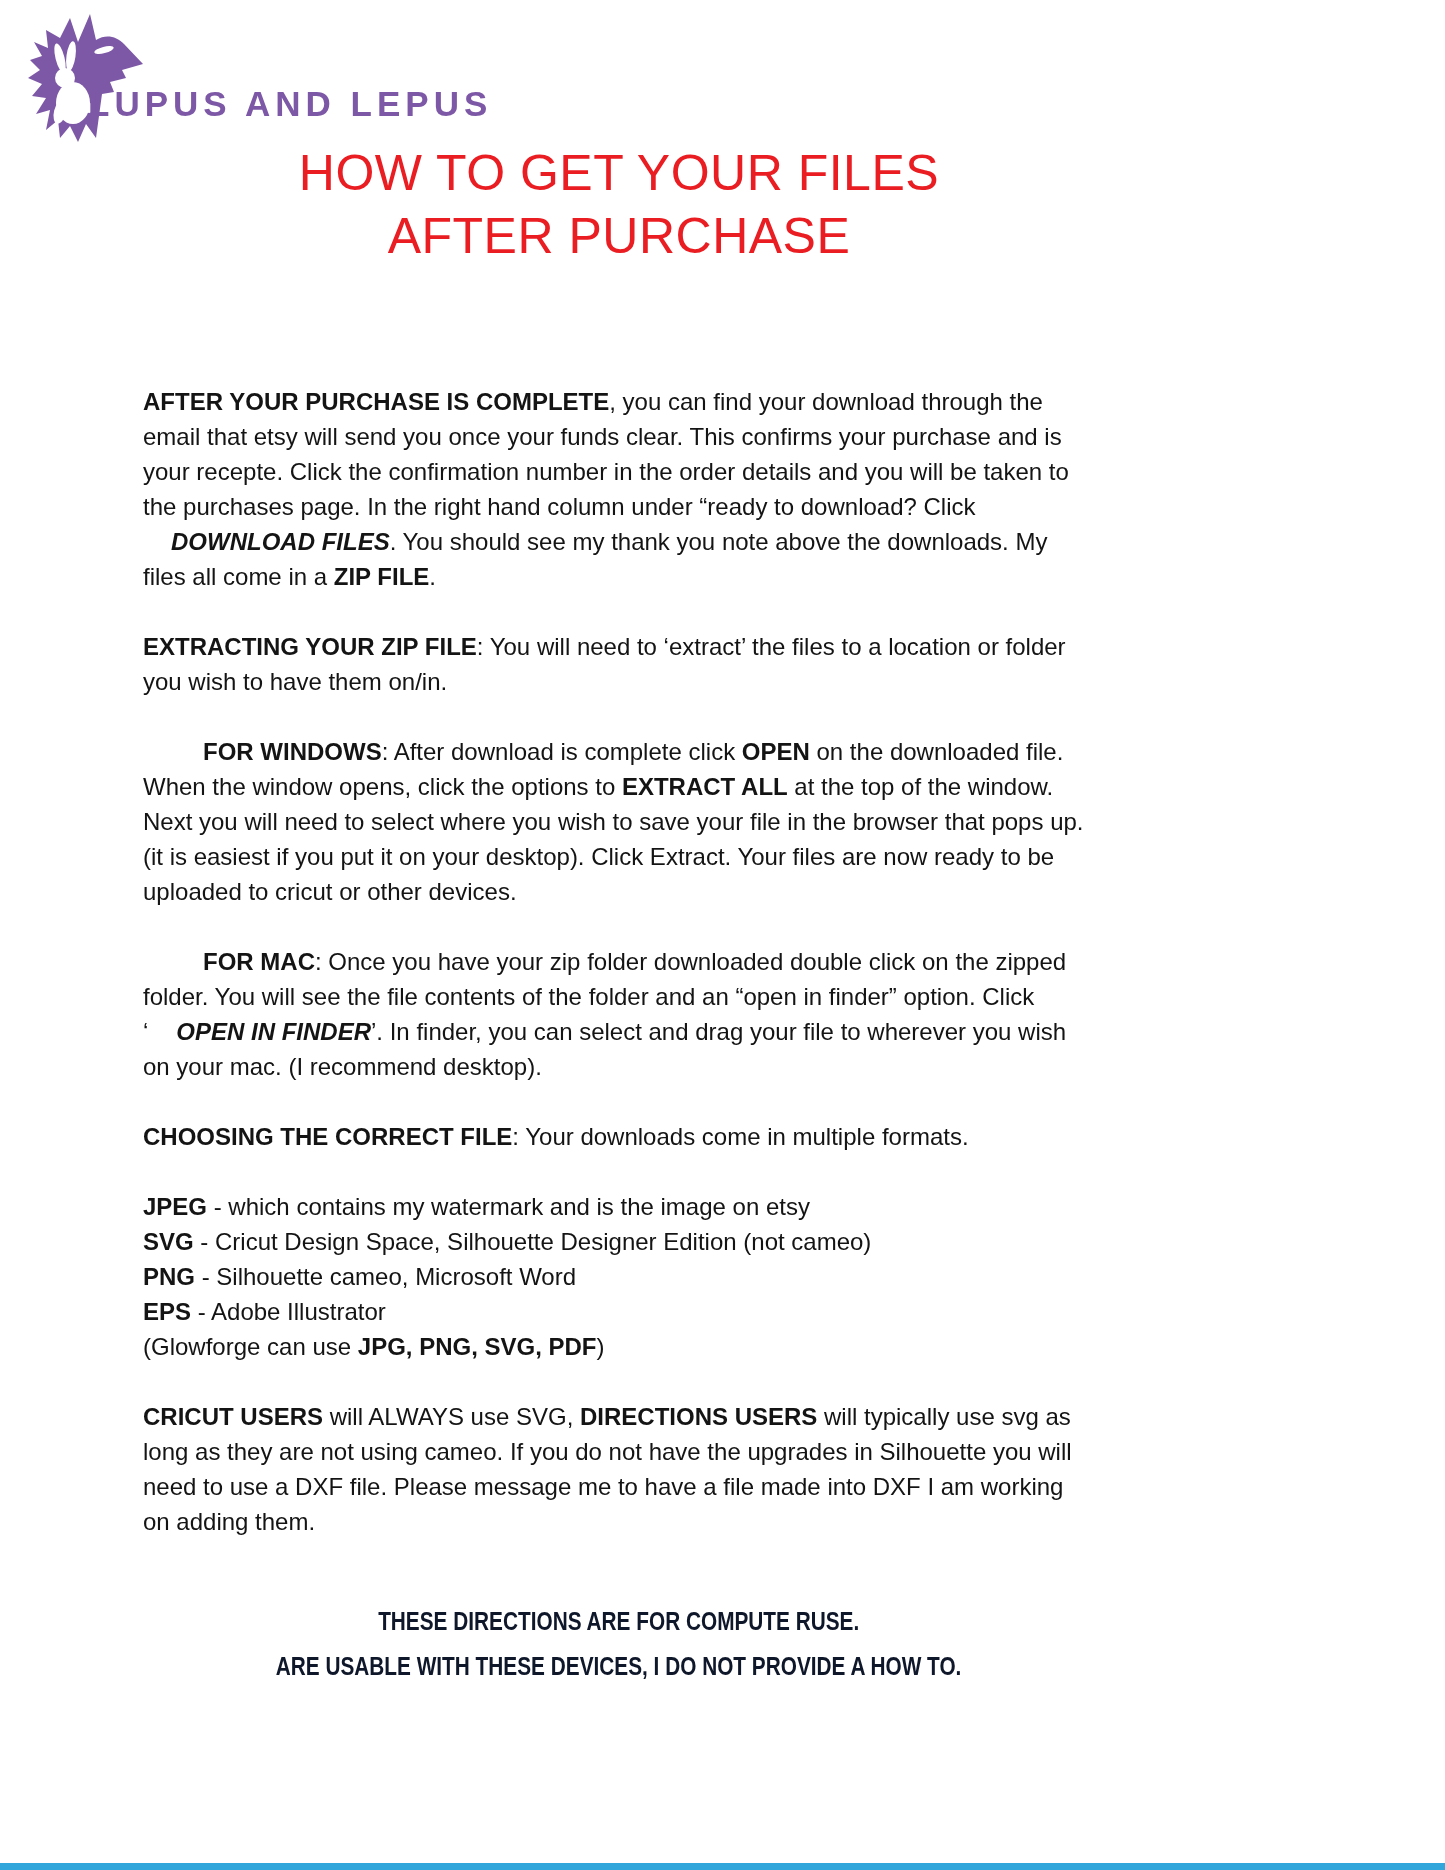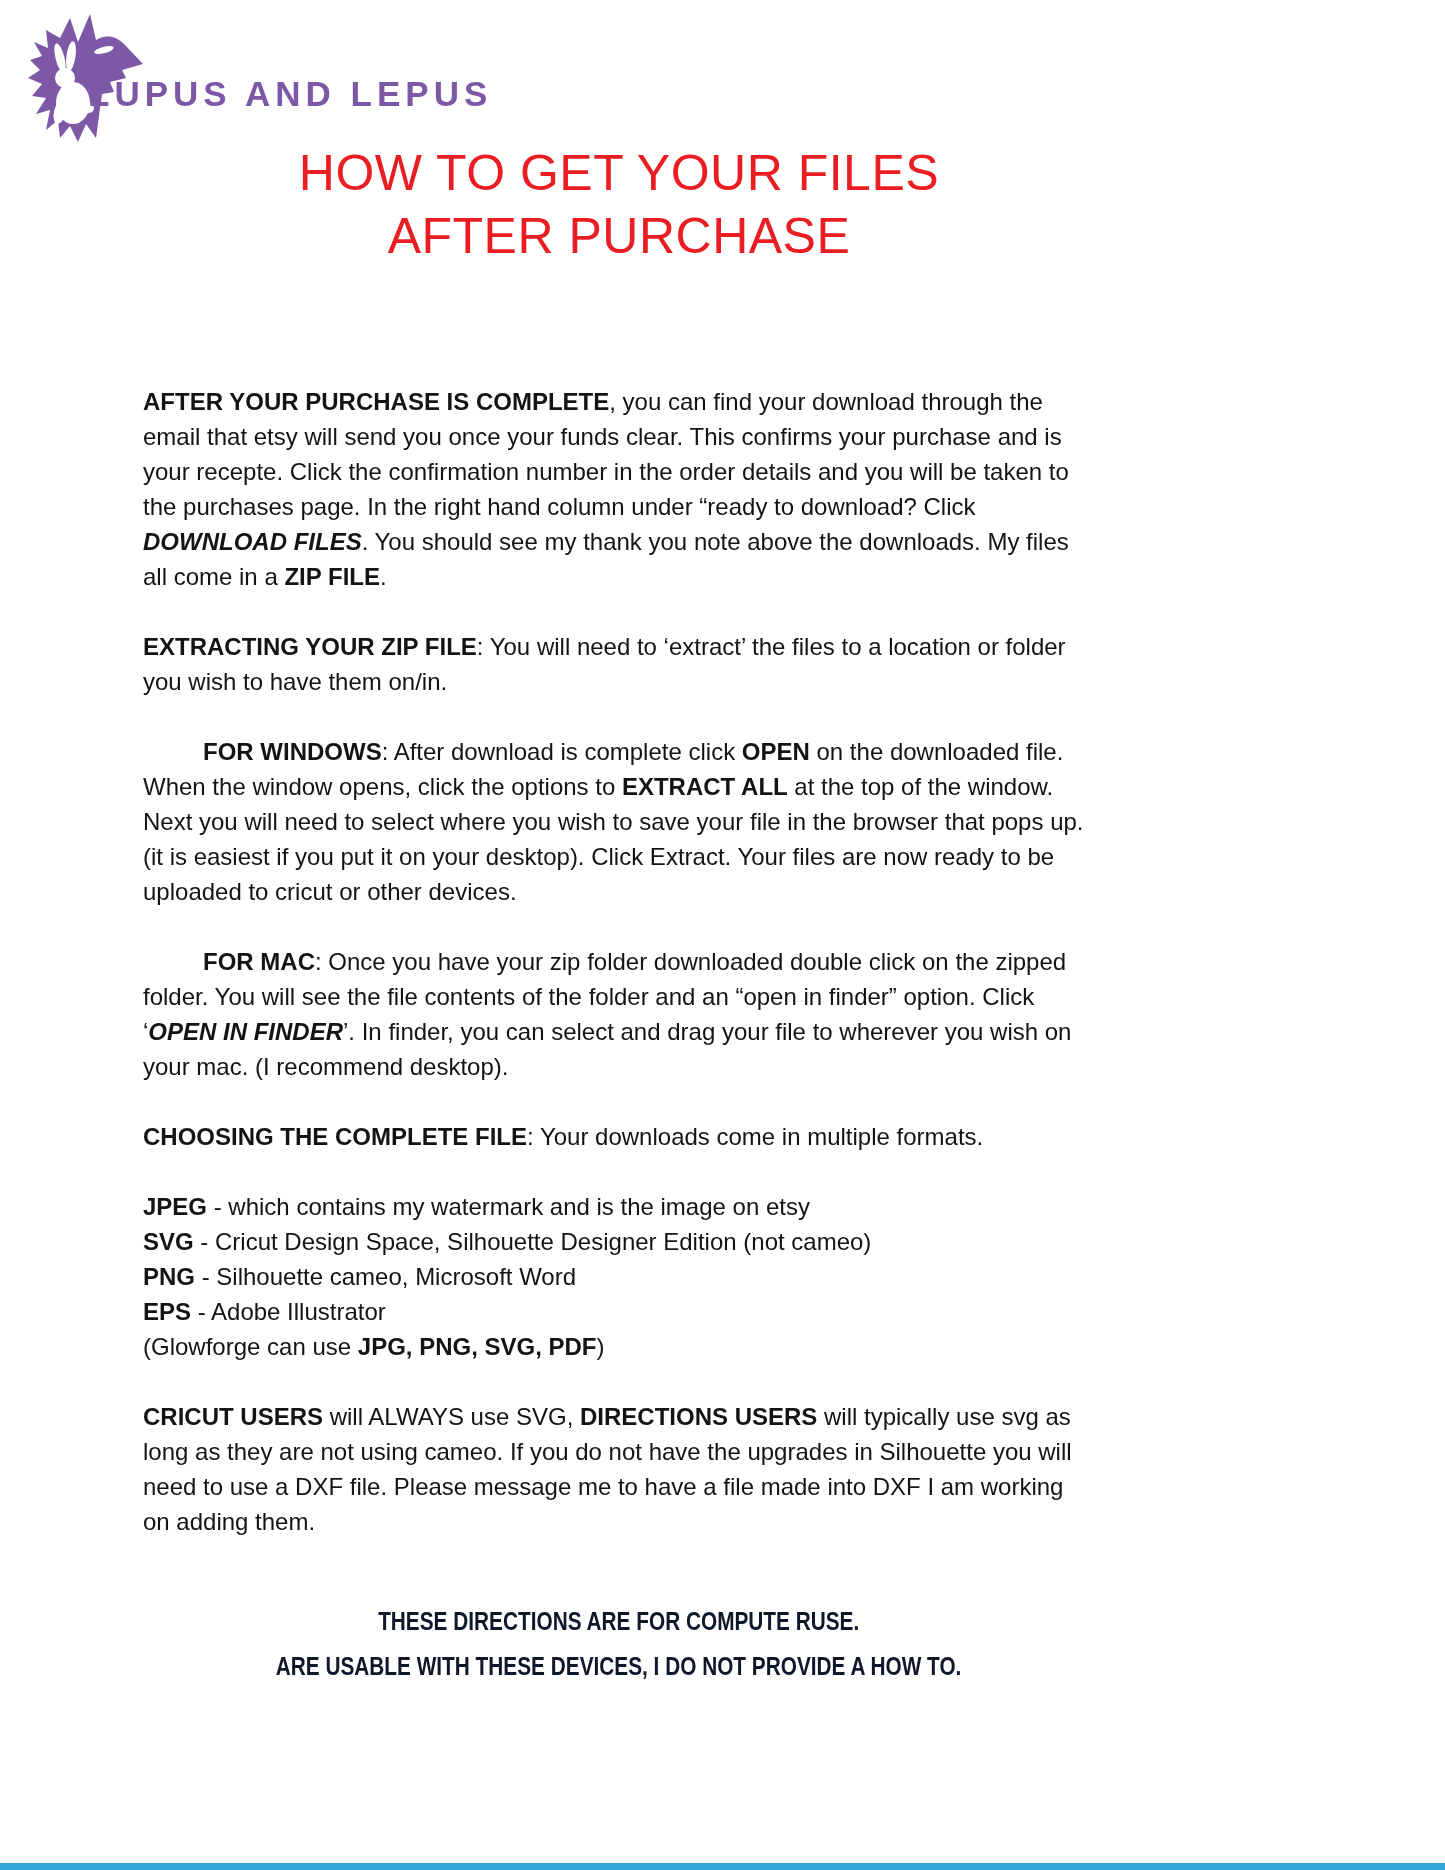--- a/index.html
+++ b/index.html
@@ -8,36 +8,36 @@
     width:1445px;height:1870px;
     background:#ffffff;
     overflow:hidden;
     font-family:"Liberation Sans", sans-serif;
     color:#141414;
   }
   
   .logo{position:absolute;left:18px;top:6px;width:480px;height:145px;}
   .logo svg{position:absolute;left:0;top:0;}
   .brand{
-    position:absolute;left:70px;top:68px;
+    position:absolute;left:70px;top:78px;
     font-size:35px;font-weight:700;letter-spacing:5px;
     white-space:nowrap;
   }
   
   .content{position:absolute;left:143px;top:0;width:952px;}
   .title{
     margin:142px 0 0 0;
     text-align:center;
     font-size:50px;line-height:63px;font-weight:400;letter-spacing:0.5px;
   }
   .bodytext{margin-top:116px;font-size:24px;line-height:35px;}
   .bodytext p{margin:0 0 35px 0;}
   .bodytext p.ind{text-indent:60px;}
   b{font-weight:700;}
-  .bi{font-weight:700;font-style:italic;}
+  .bi{font-weight:700;font-style:italic;margin-left:28px;}
   .fmt-list{margin:0 0 35px 0;}
   .fmt{line-height:35px;}
   
   .footer-warning{
     margin-top:60px;
     text-align:center;
     font-size:26px;font-weight:700;line-height:45px;
   }
   .fline{display:block;white-space:nowrap;}
   .fsq{display:inline-block;transform:scaleX(0.8);transform-origin:50% 50%;}
@@ -80,21 +80,21 @@
     <div class="bodytext">
 
       <p><b>AFTER YOUR PURCHASE IS COMPLETE</b><span>, you can find your download through the email that etsy will send you once your funds clear. This confirms your purchase and is your recepte. Click the confirmation number in the order details and you will be taken to the purchases page. In the right hand column under “ready to download? Click </span><span class="bi">DOWNLOAD FILES</span><span>. You should see my thank you note above the downloads. My files all come in a </span><b>ZIP FILE</b><span>.</span></p>
 
       <p><b>EXTRACTING YOUR ZIP FILE</b><span>: You will need to ‘extract’ the files to a location or folder you wish to have them on/in.</span></p>
 
       <p class="ind"><b>FOR WINDOWS</b><span>: After download is complete click </span><b>OPEN</b><span> on the downloaded file. When the window opens, click the options to </span><b>EXTRACT ALL</b><span> at the top of the window. Next you will need to select where you wish to save your file in the browser that pops up. (it is easiest if you put it on your desktop). Click Extract. Your files are now ready to be uploaded to cricut or other devices.</span></p>
 
       <p class="ind"><b>FOR MAC</b><span>: Once you have your zip folder downloaded double click on the zipped folder. You will see the file contents of the folder and an “open in finder” option. Click ‘</span><span class="bi">OPEN IN FINDER</span><span>’. In finder, you can select and drag your file to wherever you wish on your mac. (I recommend desktop).</span></p>
 
-      <p><b>CHOOSING THE COMPLETE FILE</b><span>: Your downloads come in multiple formats.</span></p>
+      <p><b>CHOOSING THE CORRECT FILE</b><span>: Your downloads come in multiple formats.</span></p>
 
       <div class="fmt-list">
         <div class="fmt"><b>JPEG</b><span> - which contains my watermark and is the image on etsy</span></div>
         <div class="fmt"><b>SVG</b><span> - Cricut Design Space, Silhouette Designer Edition (not cameo)</span></div>
         <div class="fmt"><b>PNG</b><span> - Silhouette cameo, Microsoft Word</span></div>
         <div class="fmt"><b>EPS</b><span> - Adobe Illustrator</span></div>
         <div class="fmt"><span>(Glowforge can use </span><b>JPG, PNG, SVG, PDF</b><span>)</span></div>
       </div>
 
       <p><b>CRICUT USERS</b><span> will ALWAYS use SVG, </span><b>DIRECTIONS USERS</b><span> will typically use svg as long as they are not using cameo. If you do not have the upgrades in Silhouette you will need to use a DXF file. Please message me to have a file made into DXF I am working on adding them.</span></p>

